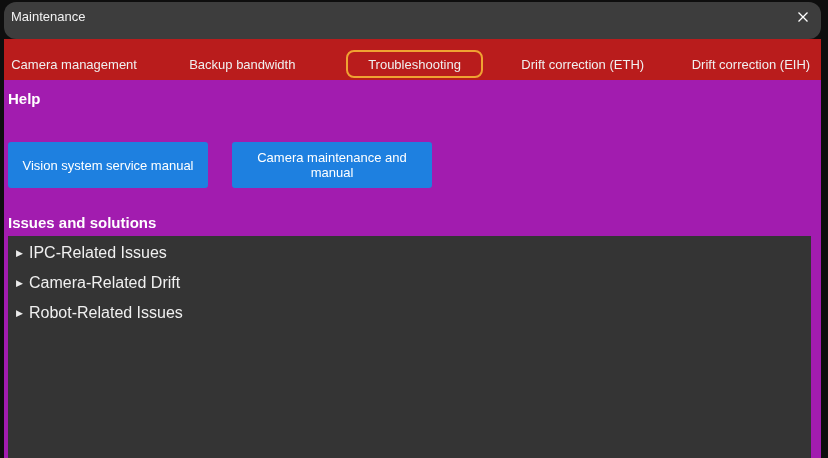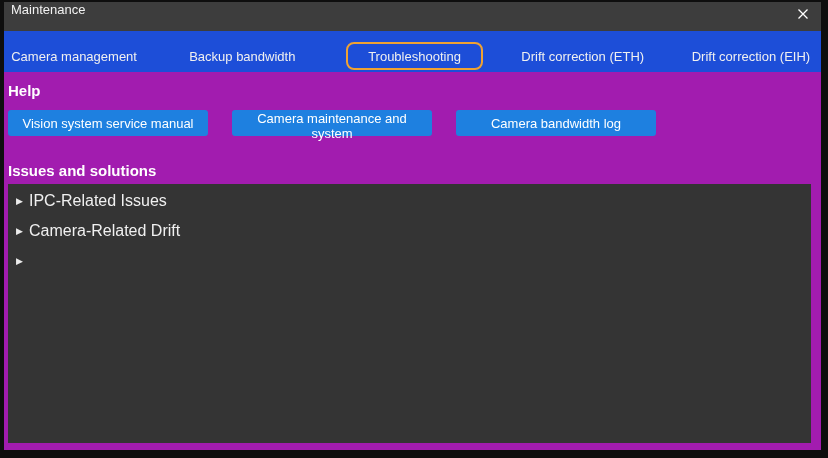--- a/index.html
+++ b/index.html
@@ -13,34 +13,35 @@
     position: relative;
     width: 828px; height: 458px;
     background: #0e0e0e;
     box-sizing: border-box;
     padding: 2px 7px 8px 4px;
     display: flex; flex-direction: column;
   }
   .titlebar {
     flex: 0 0 29px;
     background: #3d3d3d;
-    display: flex; align-items: flex-start;
-    padding: 0 6px 0 7px;
+    display: flex; align-items: center;
+    padding: 0 6px 8px 7px;
+    border-radius: 12px;
   }
   .title { color: #f2f2f2; font-size: 13px; }
   .close-btn {
     margin-left: auto;
     width: 24px; height: 24px;
     display: flex; align-items: center; justify-content: center;
     background: transparent; border: none; padding: 0;
     cursor: pointer;
   }
   .tabbar {
     flex: 0 0 41px;
-    background: #1d4ed8;
+    background: #b91c1c;
     display: flex;
     padding-top: 11px;
     box-sizing: border-box;
     gap: 28px;
   }
   .tab {
     flex: 1;
     margin: 0 2px;
     height: 28px;
     display: flex; align-items: center; justify-content: center;
@@ -58,27 +59,28 @@
     padding: 11px 10px 0 4px;
     box-sizing: border-box;
   }
   .heading {
     color: #ffffff;
     font-size: 15px; font-weight: bold;
     line-height: 16px;
   }
   .button-row { display: flex; gap: 24px; margin-top: 11px; }
   .blue-btn {
-    width: 200px; height: 26px;
+    width: 200px; height: 46px;
     background: #1e80e0;
     color: #ffffff;
     border: none; border-radius: 3px;
     font-size: 13px;
     font-family: "Liberation Sans", sans-serif;
     cursor: pointer;
+    margin-top: 24px;
   }
   .issues-heading { margin-top: 27px; }
   .panel {
     margin-top: 5px;
     height: 259px;
     background: #343434;
     padding-top: 2px;
     box-sizing: border-box;
   }
   .issue-row {
@@ -118,34 +120,34 @@
     <div class="tab">Drift correction (ETH)</div>
     <div class="tab">Drift correction (EIH)</div>
   </div>
 
   <div class="content">
 
     <div class="heading">Help</div>
 
     <div class="button-row">
       <button class="blue-btn">Vision system service manual</button>
-      <button class="blue-btn">Camera maintenance and system</button>
-      <button class="blue-btn">Camera bandwidth log</button>
+      <button class="blue-btn">Camera maintenance and manual</button>
     </div>
 
     <div class="heading issues-heading">Issues and solutions</div>
 
     <div class="panel">
       <div class="issue-row">
         <span class="tri">▶</span>
         <span class="issue-label">IPC-Related Issues</span>
       </div>
       <div class="issue-row">
         <span class="tri">▶</span>
         <span class="issue-label">Camera-Related Drift</span>
       </div>
       <div class="issue-row">
         <span class="tri">▶</span>
+        <span class="issue-label">Robot-Related Issues</span>
       </div>
     </div>
 
   </div>
 </div>
 
 </body></html>

